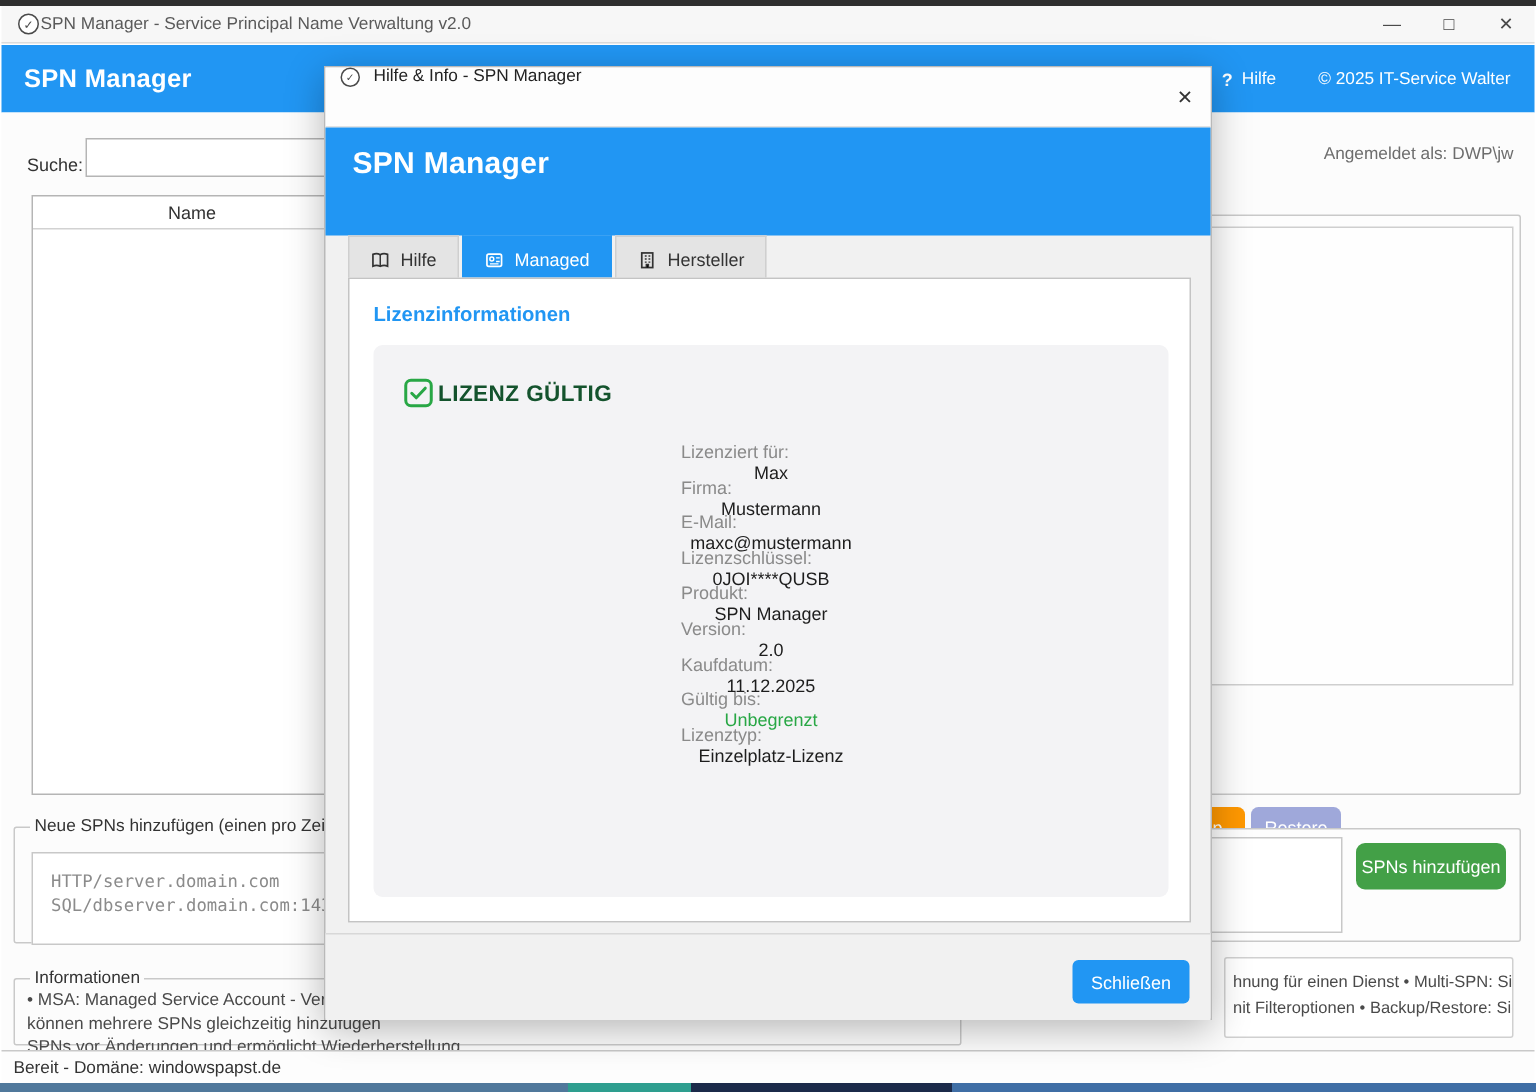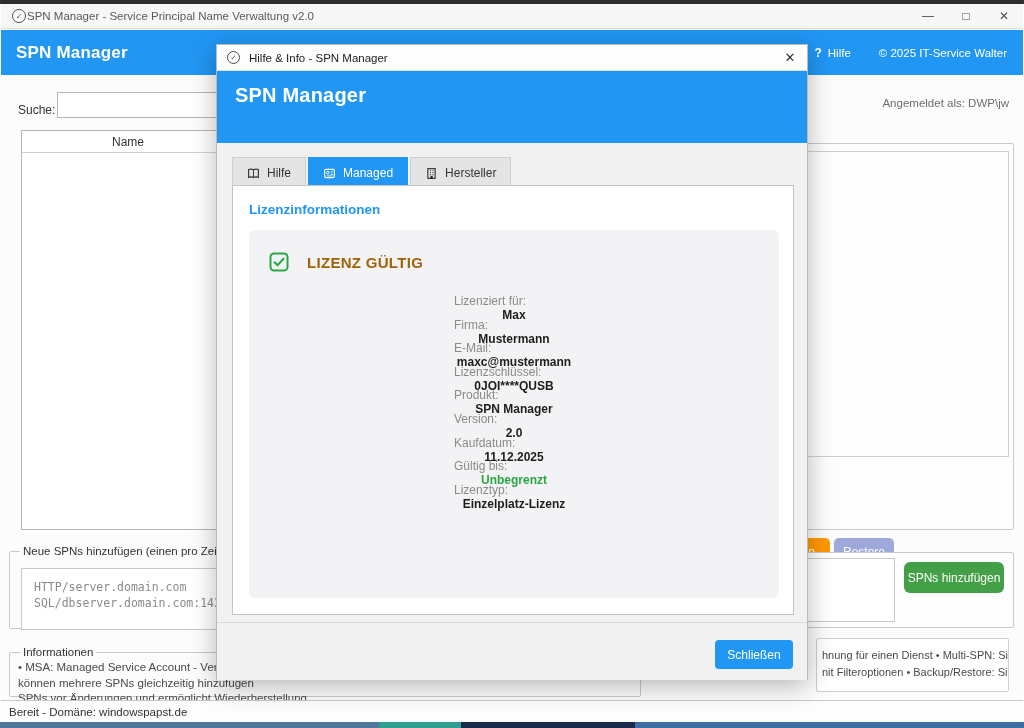--- a/index.html
+++ b/index.html
@@ -69,46 +69,46 @@
 
   .statusbar { position:absolute; left:1px; top:700px; width:1022px; height:22px; background:#fdfdfd;
                border-top:1px solid #c9c9c9; display:flex; align-items:center; }
   .status-text { margin-left:8px; font-size:11.5px; color:#333; }
   .bottom-strip { position:absolute; left:0; top:722px; width:1024px; height:6px;
       background:linear-gradient(90deg,#50789b 0%,#50789b 37%,#2e9e8f 37%,#2e9e8f 45%,#1b2a4a 45%,#1b2a4a 62%,#3f6ea5 62%,#3f6ea5 100%); }
 
   
   .dialog { position:absolute; left:216px; top:44px; width:592px; height:636px; background:#f1f1f1;
             border:1px solid #b9b9b9; box-shadow:0 6px 24px rgba(0,0,0,.28); }
-  .dlg-titlebar { height:26px; background:#fdfdfd; border-bottom:1px solid #e2e2e2; display:flex; align-items:center; }
+  .dlg-titlebar { height:40px; background:#fdfdfd; border-bottom:1px solid #e2e2e2; display:flex; }
   .dlg-titlebar .app-icon { width:13px; height:13px; margin-left:10px; border:1.5px solid #4a4a4a; border-radius:50%;
             display:flex; align-items:center; justify-content:center; font-size:7px; color:#4a4a4a; background:#fff; }
   .dlg-title { margin-left:9px; font-size:11.5px; color:#222; }
   .dlg-close { margin-left:auto; width:34px; height:100%; display:flex; align-items:center; justify-content:center;
                font-size:13px; color:#333; cursor:pointer; }
   .dlg-header { height:72px; background:#2196F3; color:#fff; padding:13px 0 0 18px; }
   .dlg-header h1 { font-size:20px; font-weight:bold; letter-spacing:.2px; }
   .dlg-header .sub { margin-top:7px; font-size:11.5px; color:rgba(255,255,255,.88); }
 
   .tabs { position:absolute; left:15px; top:112px; display:flex; gap:2px; }
   .tab { height:31px; padding:0 14px; display:flex; align-items:center; gap:7px; font-size:12px; color:#333;
          background:#e4e4e4; border:1px solid #cfcfcf; border-bottom:none; cursor:pointer; }
   .tab.active { background:#2196F3; color:#fff; border-color:#2196F3; }
   .tab .ticon { display:flex; }
 
   .dlg-content { position:absolute; left:15px; top:140px; width:562px; height:430px; background:#fff;
                  border:1px solid #c4c4c4; }
   .section-title { margin:16px 0 0 16px; font-size:13.5px; font-weight:bold; color:#2196F3; }
   .lic-card { position:absolute; left:16px; top:44px; width:530px; height:368px; background:#f3f3f5; border-radius:6px;
               padding:22px 20px 0 20px; }
-  .lic-status { display:flex; align-items:center; gap:18px; color:#a16207; font-size:15px; font-weight:bold; letter-spacing:.3px; }
+  .lic-status { display:flex; align-items:center; gap:3px; color:#14532d; font-size:15px; font-weight:bold; letter-spacing:.3px; }
   .lic-rows { margin-top:22px; }
   .lic-row { display:flex; height:23.6px; align-items:center; font-size:12px;flex-direction:column; }
   .lic-label { width:120px; color:#8a8a8a; }
-  .lic-value { color:#1d1d1d; font-weight:bold; }
+  .lic-value { color:#1d1d1d; font-weight:normal; }
   .lic-value.green { color:#28a745; }
 
   .dlg-footer { position:absolute; left:0; top:577px; width:100%; height:58px; background:#f1f1f1;
                 border-top:1px solid #d8d8d8;padding-left:16px; }
   .btn-close-dlg { position:absolute; right:14px; top:17px; width:78px; height:29px; background:#2196F3;
                    border-radius:4px; font-size:12px; }
 </style>
 </head>
 <body>
 

